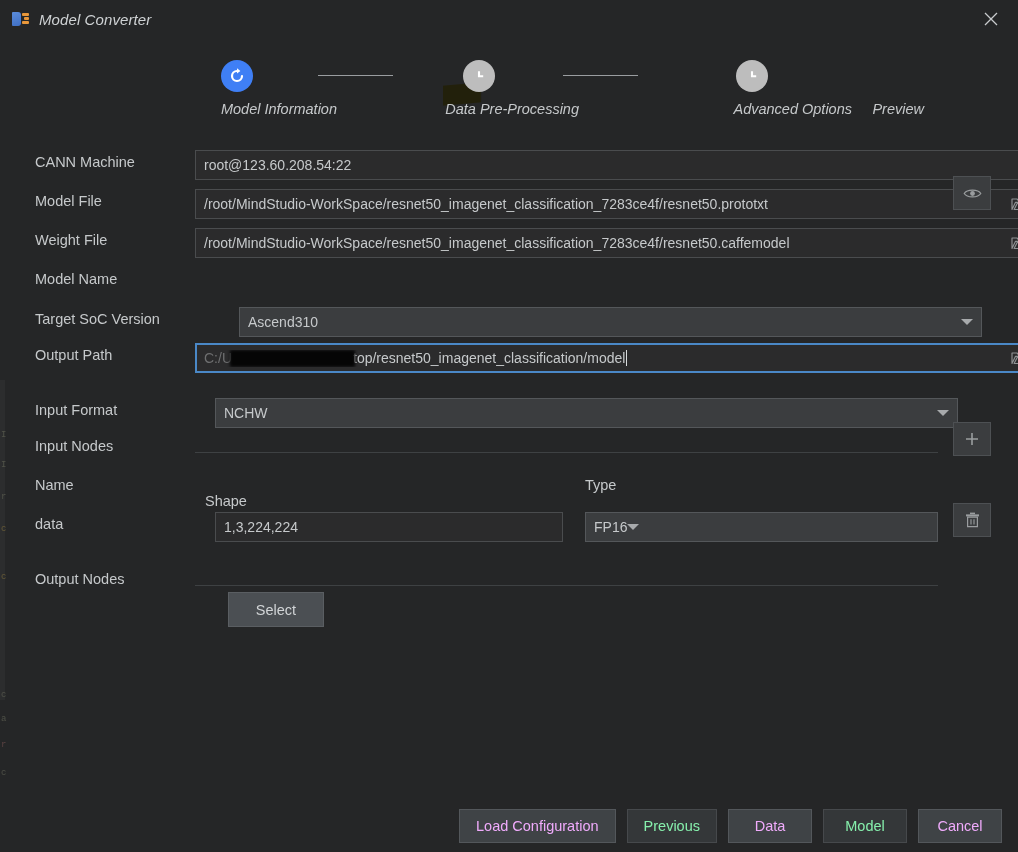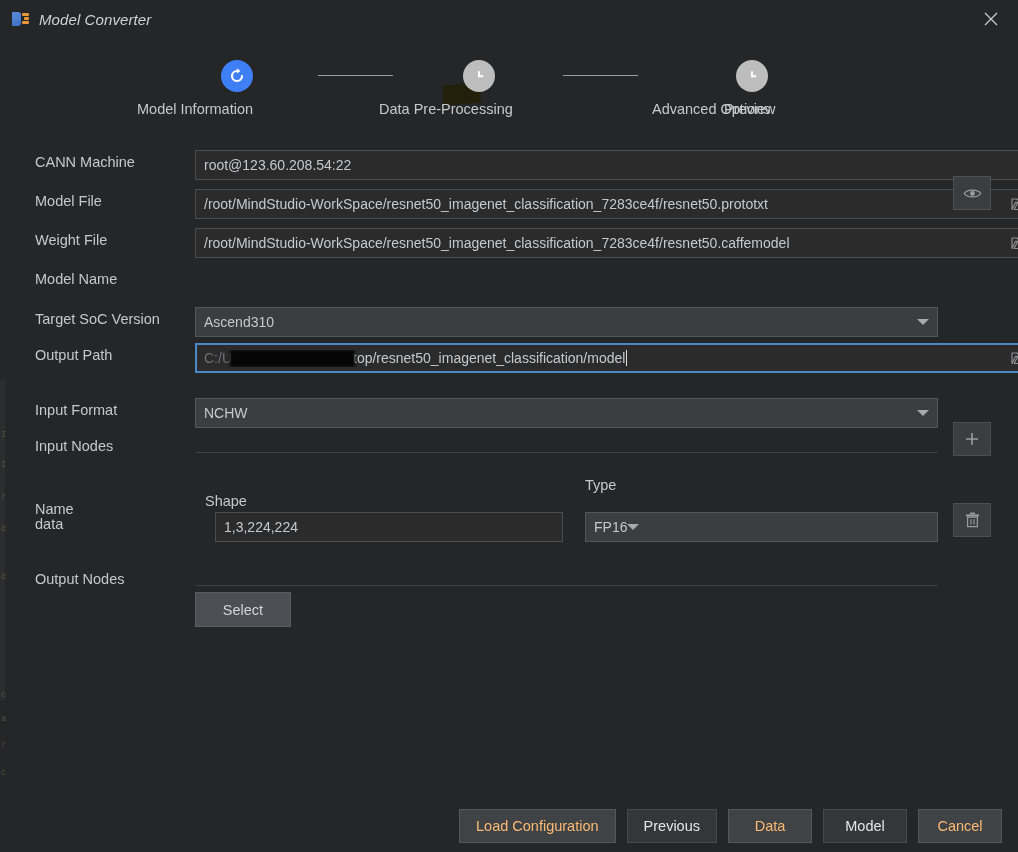--- a/index.html
+++ b/index.html
@@ -83,22 +83,23 @@
     position: absolute;
     left: 443px; top: 46px;
     width: 38px; height: 20px;
     background: #22200b;
     transform: skewY(-5deg);
     filter: blur(.6px);
   }
   .step {
     position: absolute;
     top: 22px;
-    text-align: left;
+    text-align: right;
     width: 200px;
+    font-style: italic;
   }
   .step .bubble {
     width: 32px; height: 32px;
     border-radius: 50%;
     margin: 0 auto;
     display: flex;
     align-items: center;
     justify-content: center;
   }
   .bubble.active { background: #3f7ff5; }
@@ -292,30 +293,30 @@
     padding-right: 16px;
     box-sizing: border-box;
   }
   .btn {
     height: 34px;
     min-width: 84px;
     box-sizing: border-box;
     padding: 0 16px;
     background: #3f4346;
     border: 1px solid #53575b;
-    color: #fdba74;
+    color: #f0abfc;
     font-size: 14.5px;
     font-family: "Liberation Sans", sans-serif;
     display: flex;
     align-items: center;
     justify-content: center;
     cursor: pointer;
   }
   .btn.disabled {
-    color: #e5e5e5;
+    color: #86efac;
     background: #343739;
     border-color: #46494c;
     cursor: default;
   }
 
   
   .ghost {
     position: absolute;
     left: 0;
     background: #2e2f30;
@@ -424,21 +425,21 @@
       <span class="folder">
         <svg width="17" height="14" viewBox="0 0 17 14">
           <path d="M1 12.5 V2 H6 L7.6 3.8 H13 V5.4 H4.4 L1 12.5 Z M3.1 12.5 L6.2 6.4 H16.2 L13.1 12.5 Z" fill="none" stroke="#8f9294" stroke-width="1.15" stroke-linejoin="round"></path>
         </svg>
       </span>
     </div>
 
     <div class="lbl" style="top:137px;">Model Name</div>
 
     <div class="lbl" style="top:177px;">Target SoC Version</div>
-    <div class="combo" style="top:173px;">
+    <div class="combo" style="top:173px;margin-left:44px;">
       <span class="val">Ascend310</span>
       <span class="arrow"></span>
     </div>
 
     <div class="lbl" style="top:213px;">Output Path</div>
     <div class="field focused" style="top:209px;">
       <span class="val"><span class="redact-pre">C:/U</span><span class="redact"></span><span>top/resnet50_imagenet_classification/model</span><span class="caret"></span></span>
       <span class="folder">
         <svg width="17" height="14" viewBox="0 0 17 14">
           <path d="M1 12.5 V2 H6 L7.6 3.8 H13 V5.4 H4.4 L1 12.5 Z M3.1 12.5 L6.2 6.4 H16.2 L13.1 12.5 Z" fill="none" stroke="#8f9294" stroke-width="1.15" stroke-linejoin="round"></path>
@@ -447,35 +448,35 @@
     </div>
 
     <div class="sidebtn" style="left:953px;top:42px;width:38px;height:34px;">
       <svg width="19" height="13" viewBox="0 0 19 13">
         <path d="M1.2 6.5 C4 2 15 2 17.8 6.5 C15 11 4 11 1.2 6.5 Z" fill="none" stroke="#9a9d9f" stroke-width="1.2"></path>
         <circle cx="9.5" cy="6.5" r="2.4" fill="#9a9d9f"></circle>
       </svg>
     </div>
 
     <div class="lbl" style="top:268px;text-align:right;">Input Format</div>
-    <div class="combo" style="top:264px;">
+    <div class="combo" style="top:264px;margin-left:20px;">
       <span class="val">NCHW</span>
       <span class="arrow"></span>
     </div>
 
     <div class="lbl" style="top:304px;">Input Nodes</div>
     <div class="divider" style="top:318px;"></div>
 
     <div class="sidebtn" style="left:953px;top:288px;">
       <svg width="16" height="16" viewBox="0 0 16 16">
         <path d="M8 2 V14 M2 8 H14" stroke="#9a9d9f" stroke-width="1.6"></path>
       </svg>
     </div>
 
-    <div class="colhead" style="left:35px;top:343px;margin-top:24px;">Name</div>
+    <div class="colhead" style="left:35px;top:343px;">Name</div>
     <div class="colhead" style="left:205px;top:343px;margin-top:16px;">Shape</div>
     <div class="colhead" style="left:585px;top:343px;">Type</div>
 
     <div class="lbl" style="top:382px;">data</div>
     <div class="shape-field" style="top:378px;">
       <span class="val">1,3,224,224</span>
     </div>
     <div class="type-combo" style="top:378px;text-align:center;">
       <span class="val">FP16</span>
       <span class="arrow"></span>
@@ -486,21 +487,21 @@
         <rect x="1" y="2.4" width="13" height="2" fill="#9a9d9f"></rect>
         <rect x="5" y="0.6" width="5" height="1.6" fill="#9a9d9f"></rect>
         <path d="M2.6 5.2 H12.4 V14.6 H2.6 Z" fill="none" stroke="#9a9d9f" stroke-width="1.2"></path>
         <path d="M6 7.2 V12.6 M9 7.2 V12.6" stroke="#9a9d9f" stroke-width="1.1"></path>
       </svg>
     </div>
 
     <div class="lbl" style="top:437px;">Output Nodes</div>
     <div class="divider" style="top:451px;"></div>
 
-    <div class="select-btn" style="top:458px;">Select</div>
+    <div class="select-btn" style="top:458px;margin-left:33px;">Select</div>
   </div>
 
   <div class="footer">
     <button class="btn">Load Configuration</button>
     <button class="btn disabled">Previous</button>
     <button class="btn">Data</button>
     <button class="btn disabled">Model</button>
     <button class="btn">Cancel</button>
   </div>
 

